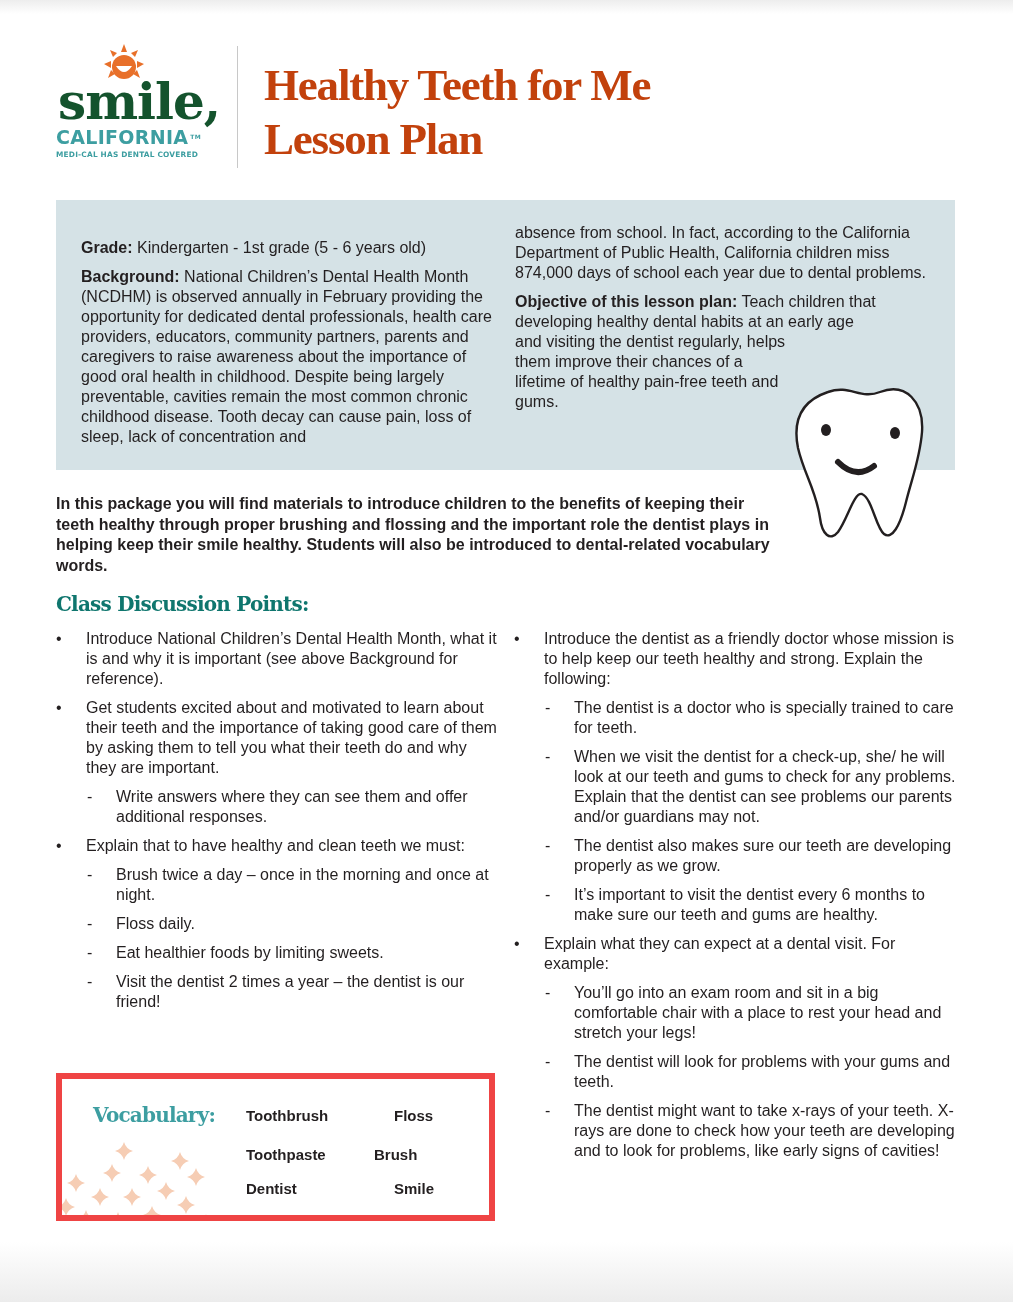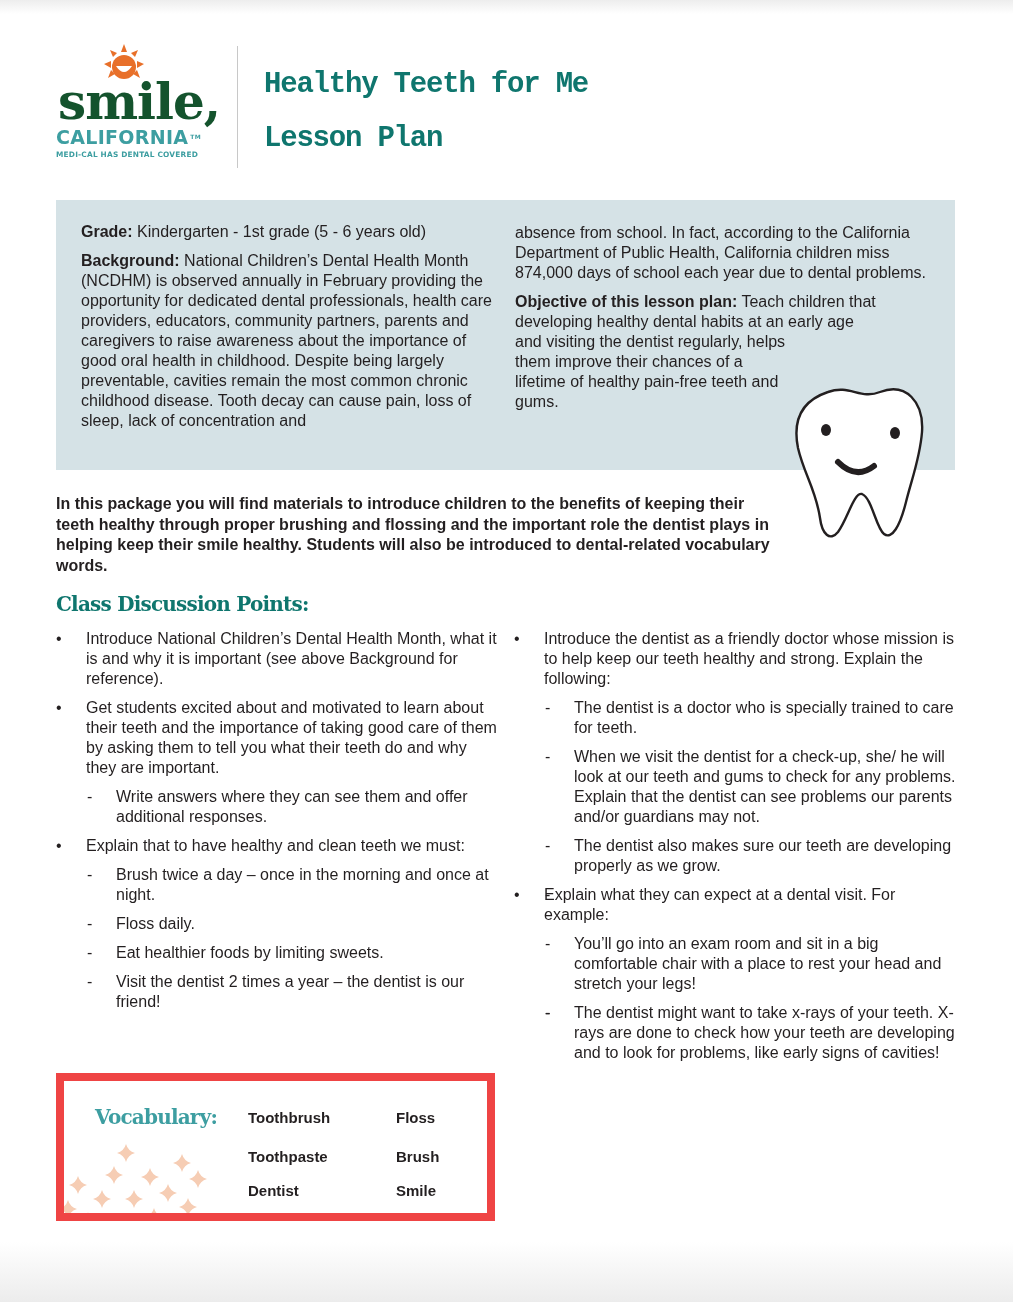--- a/index.html
+++ b/index.html
@@ -38,35 +38,35 @@
     position: absolute; left: 2px; top: 106px;
     font-family: "DejaVu Sans", sans-serif; font-weight: bold;
     font-size: 7.4px; color: #3d9ea1; letter-spacing: 0.2px; white-space: nowrap;
   }
   .header-divider {
     position: absolute; left: 237px; top: 46px; width: 1px; height: 122px;
     background: #c8c8c8;
   }
   .title {
     position: absolute; left: 264px; top: 58px;
-    font-family: Liberation Mono, monospace;
-    font-size: 29px; line-height: 54px; color: #0f766e;
+    font-family: Liberation Serif, serif;
+    font-size: 45px; line-height: 54px; color: #c2410c;
     letter-spacing: -1.2px;
   }
 
   
   .info-box {
     position: absolute; left: 56px; top: 200px; width: 899px; height: 270px;
     background: #d5e2e6;
   }
   .info-col {
     position: absolute; top: 22px;
     font-size: 16px; line-height: 20px; color: #231f20;
   }
-  .info-col.left { left: 25px; width: 425px; }
+  .info-col.left { left: 25px; width: 425px; margin-top: 16px; }
   .info-col.right { left: 459px; width: 420px; top: 23px; }
   .info-col p { margin-bottom: 9px; }
   .info-col b { font-weight: bold; }
   .obj-narrow { display: block; width: 275px; }
 
   .tooth { position: absolute; left: 788px; top: 378px; width: 140px; height: 162px; }
 
   
   .intro {
     position: absolute; left: 56px; top: 494px; width: 720px;
@@ -86,21 +86,21 @@
   .col.right { left: 514px; top: 629px; width: 445px; }
   .bul { position: relative; padding-left: 30px; margin-bottom: 9px; }
   .bul .mark { position: absolute; left: 0; top: 0; width: 14px; }
   .sub { position: relative; padding-left: 60px; margin-bottom: 9px; }
   .sub .mark { position: absolute; left: 31px; top: 0; }
   .bul-text, .sub-text { display: block; }
 
   
   .vocab {
     position: absolute; left: 56px; top: 1073px; width: 439px; height: 148px;
-    border: 8px solid #ef4444; background: #fff; overflow: hidden;
+    border: 6px solid #ef4444; background: #fff; overflow: hidden;
   }
   .vocab-pattern { position: absolute; left: 0; top: 60px; width: 160px; height: 90px; }
   .vocab-label {
     position: absolute; left: 31px; top: 24px;
     font-family: "DejaVu Serif", serif; font-weight: bold;
     font-size: 20px; color: #3d9ea1; letter-spacing: -0.8px;
   }
   .vocab-word {
     position: absolute; font-size: 15px; font-weight: bold; color: #231f20;
   }
@@ -203,31 +203,33 @@
   <div class="sub">
     <span class="mark">-</span>
     <span class="sub-text">When we visit the dentist for a check-up, she/ he will look at our teeth and gums to check for any problems. Explain that the dentist can see problems our parents and/or guardians may not.</span>
   </div>
   <div class="sub">
     <span class="mark">-</span>
     <span class="sub-text">The dentist also makes sure our teeth are developing properly as we grow.</span>
   </div>
   <div class="sub">
     <span class="mark">-</span>
+    <span class="sub-text">It’s important to visit the dentist every 6 months to make sure our teeth and gums are healthy.</span>
   </div>
   <div class="bul">
     <span class="mark">•</span>
     <span class="bul-text">Explain what they can expect at a dental visit. For example:</span>
   </div>
   <div class="sub">
     <span class="mark">-</span>
     <span class="sub-text">You’ll go into an exam room and sit in a big comfortable chair with a place to rest your head and stretch your legs!</span>
   </div>
   <div class="sub">
     <span class="mark">-</span>
+    <span class="sub-text">The dentist will look for problems with your gums and teeth.</span>
   </div>
   <div class="sub">
     <span class="mark">-</span>
     <span class="sub-text">The dentist might want to take x-rays of your teeth. X-rays are done to check how your teeth are developing and to look for problems, like early signs of cavities!</span>
   </div>
 </div>
 
 <div class="vocab">
   <svg class="vocab-pattern" viewBox="0 0 160 90">
     <defs>
@@ -246,18 +248,18 @@
     <use href="#st" x="4" y="68"></use>
     <use href="#st" x="90" y="76"></use>
     <use href="#st" x="24" y="80"></use>
     <use href="#st" x="56" y="82"></use>
     <use href="#st" x="144" y="84"></use>
   </svg>
   <div class="vocab-label">Vocabulary:</div>
   <div class="vocab-word" style="left:184px; top:28px;">Toothbrush</div>
   <div class="vocab-word" style="left:332px; top:28px;">Floss</div>
   <div class="vocab-word" style="left:184px; top:67px;">Toothpaste</div>
-  <div class="vocab-word" style="left:332px; top:67px;">Brush</div>
+  <div class="vocab-word" style="left:312px; top:67px;">Brush</div>
   <div class="vocab-word" style="left:184px; top:101px;">Dentist</div>
   <div class="vocab-word" style="left:332px; top:101px;">Smile</div>
 </div>
 
 <div class="shade-bottom"></div>
 
 </body></html>

